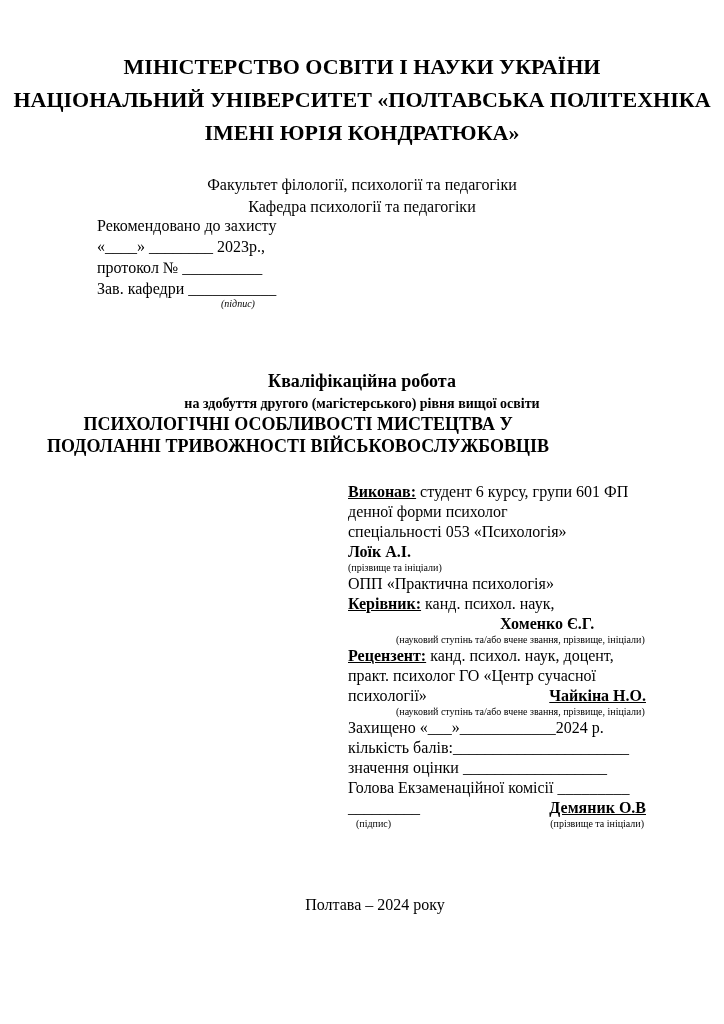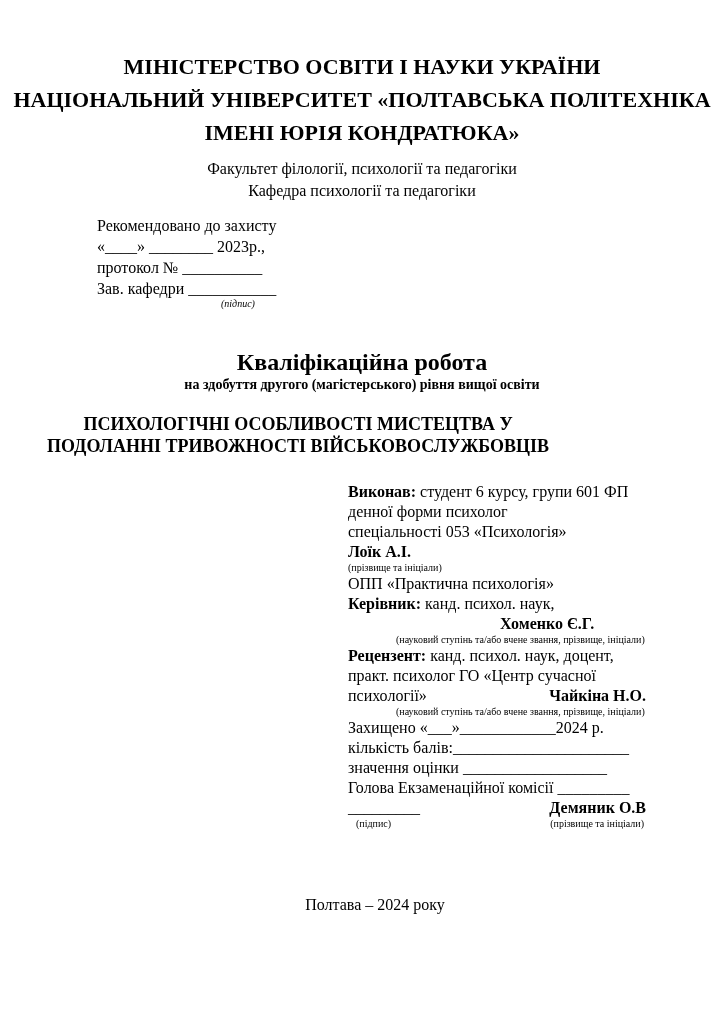--- a/index.html
+++ b/index.html
@@ -9,34 +9,34 @@
     margin:0 auto;
     background:#ffffff;
     color:#000;
     font-family:"Liberation Serif","DejaVu Serif",serif;
     overflow:hidden;
   }
   
   .header{position:absolute;top:45px;left:0;width:724px;text-align:center;}
   .header .h-bold{font-weight:bold;font-size:22px;line-height:22px;margin-top:11px;}
   .header .h-reg{font-size:16px;line-height:22px;}
-  .header .gap{margin-top:14px;}
+  .header .gap{margin-top:30px;}
   
   .approval{position:absolute;top:215px;left:97px;width:260px;font-size:16px;line-height:21px;white-space:nowrap;}
   .approval .sig-cap{font-size:10px;line-height:12px;font-style:italic;padding-left:124px;margin-top:-1px;}
   
   .worktype{position:absolute;top:350px;left:0;width:724px;text-align:center;}
-  .worktype .wt-main{font-weight:bold;font-size:24px;line-height:24px;}
+  .worktype .wt-main{font-weight:bold;font-size:18px;line-height:24px;margin-top:19px;}
   .worktype .wt-sub{font-weight:bold;font-size:14px;line-height:21px;}
   
   .thesis-title{position:absolute;top:413px;left:0;width:596px;text-align:center;font-weight:bold;font-size:18px;line-height:22px;}
   
   .details{position:absolute;top:482px;left:348px;width:302px;font-size:16px;}
   .details .dl{line-height:20px;white-space:nowrap;}
-  .details .dl b{margin-right:4px;}
+  .details .dl b{margin-right:4px;text-decoration:underline;}
   .details .bold{font-weight:bold;}
   .details .cap{font-size:10px;line-height:12px;white-space:nowrap;}
   .details .ind-name{padding-left:152px;}
   .details .ind-cap{padding-left:48px;}
   .details .flex{display:flex;justify-content:space-between;align-items:baseline;}
   .details .caps-row{padding-left:8px;padding-right:6px;}
   
   .footer{position:absolute;top:896px;left:0;width:724px;text-align:center;font-size:16px;margin-left:13px;}
 </style>
 </head>

